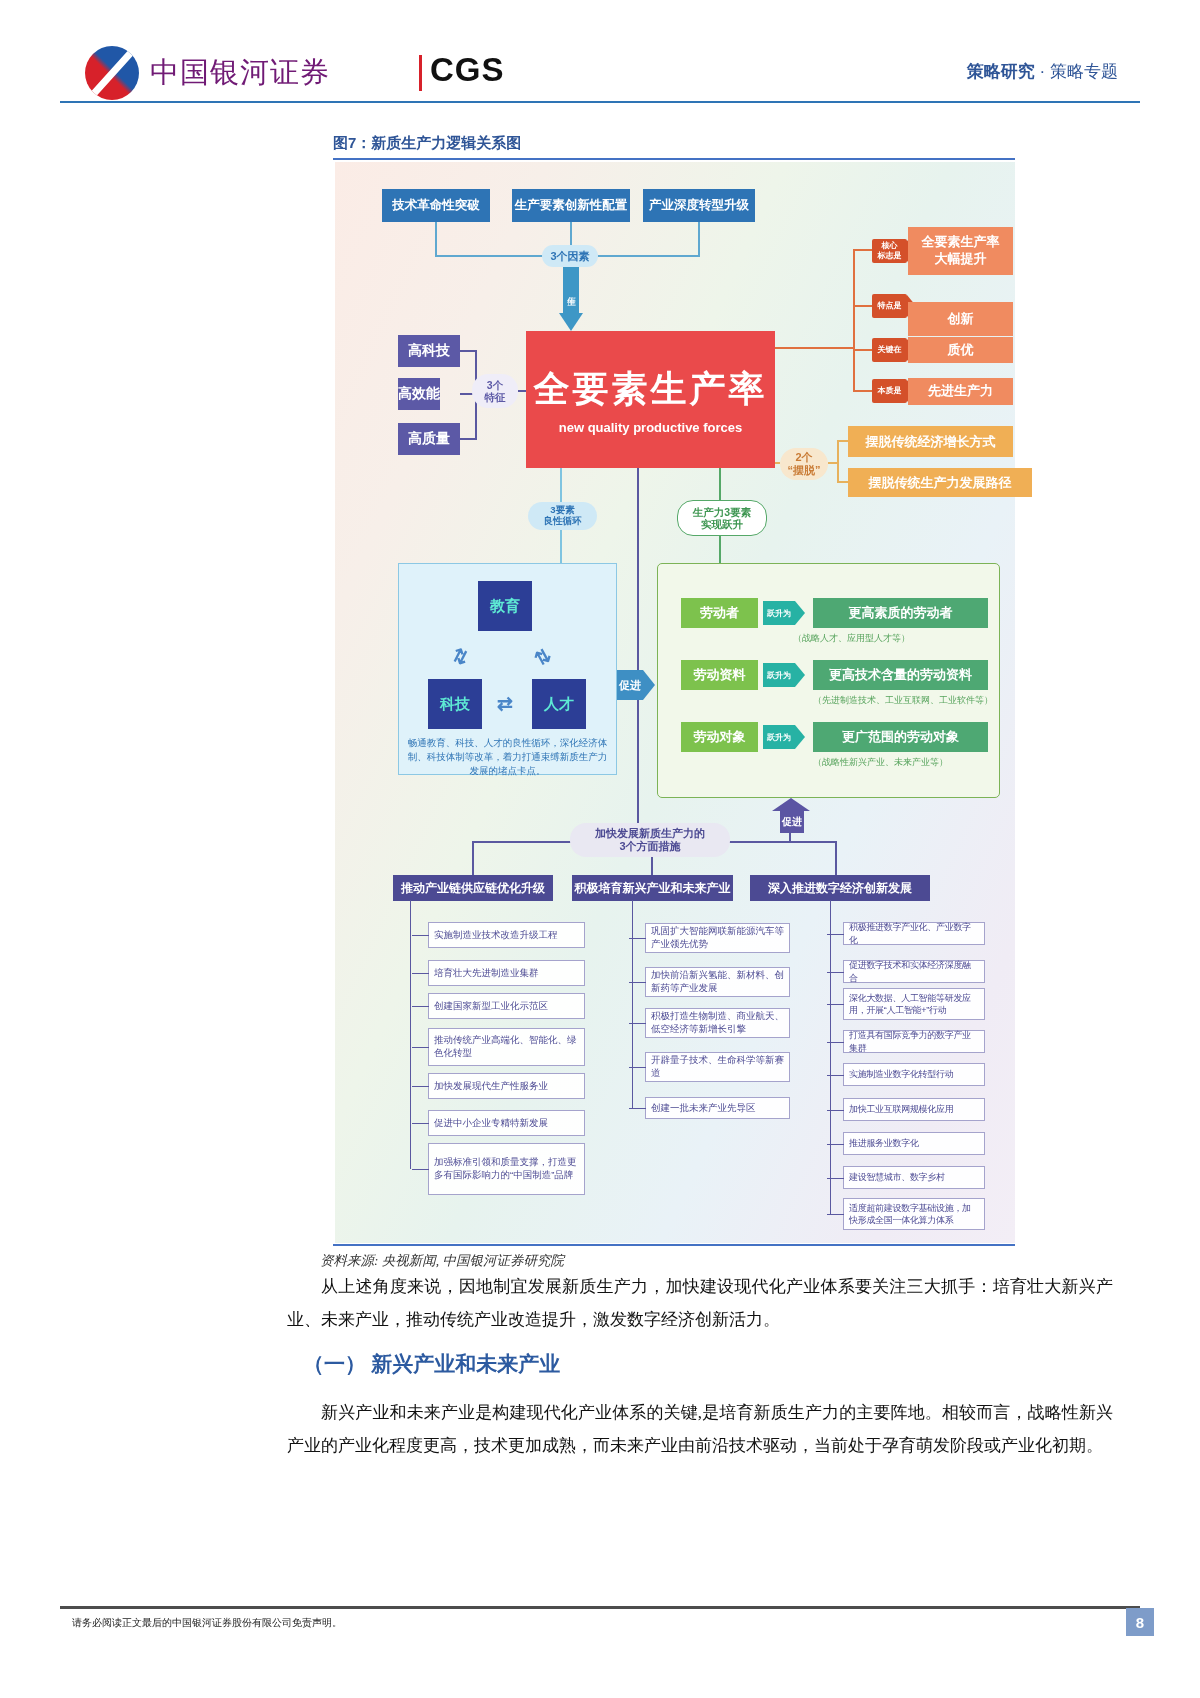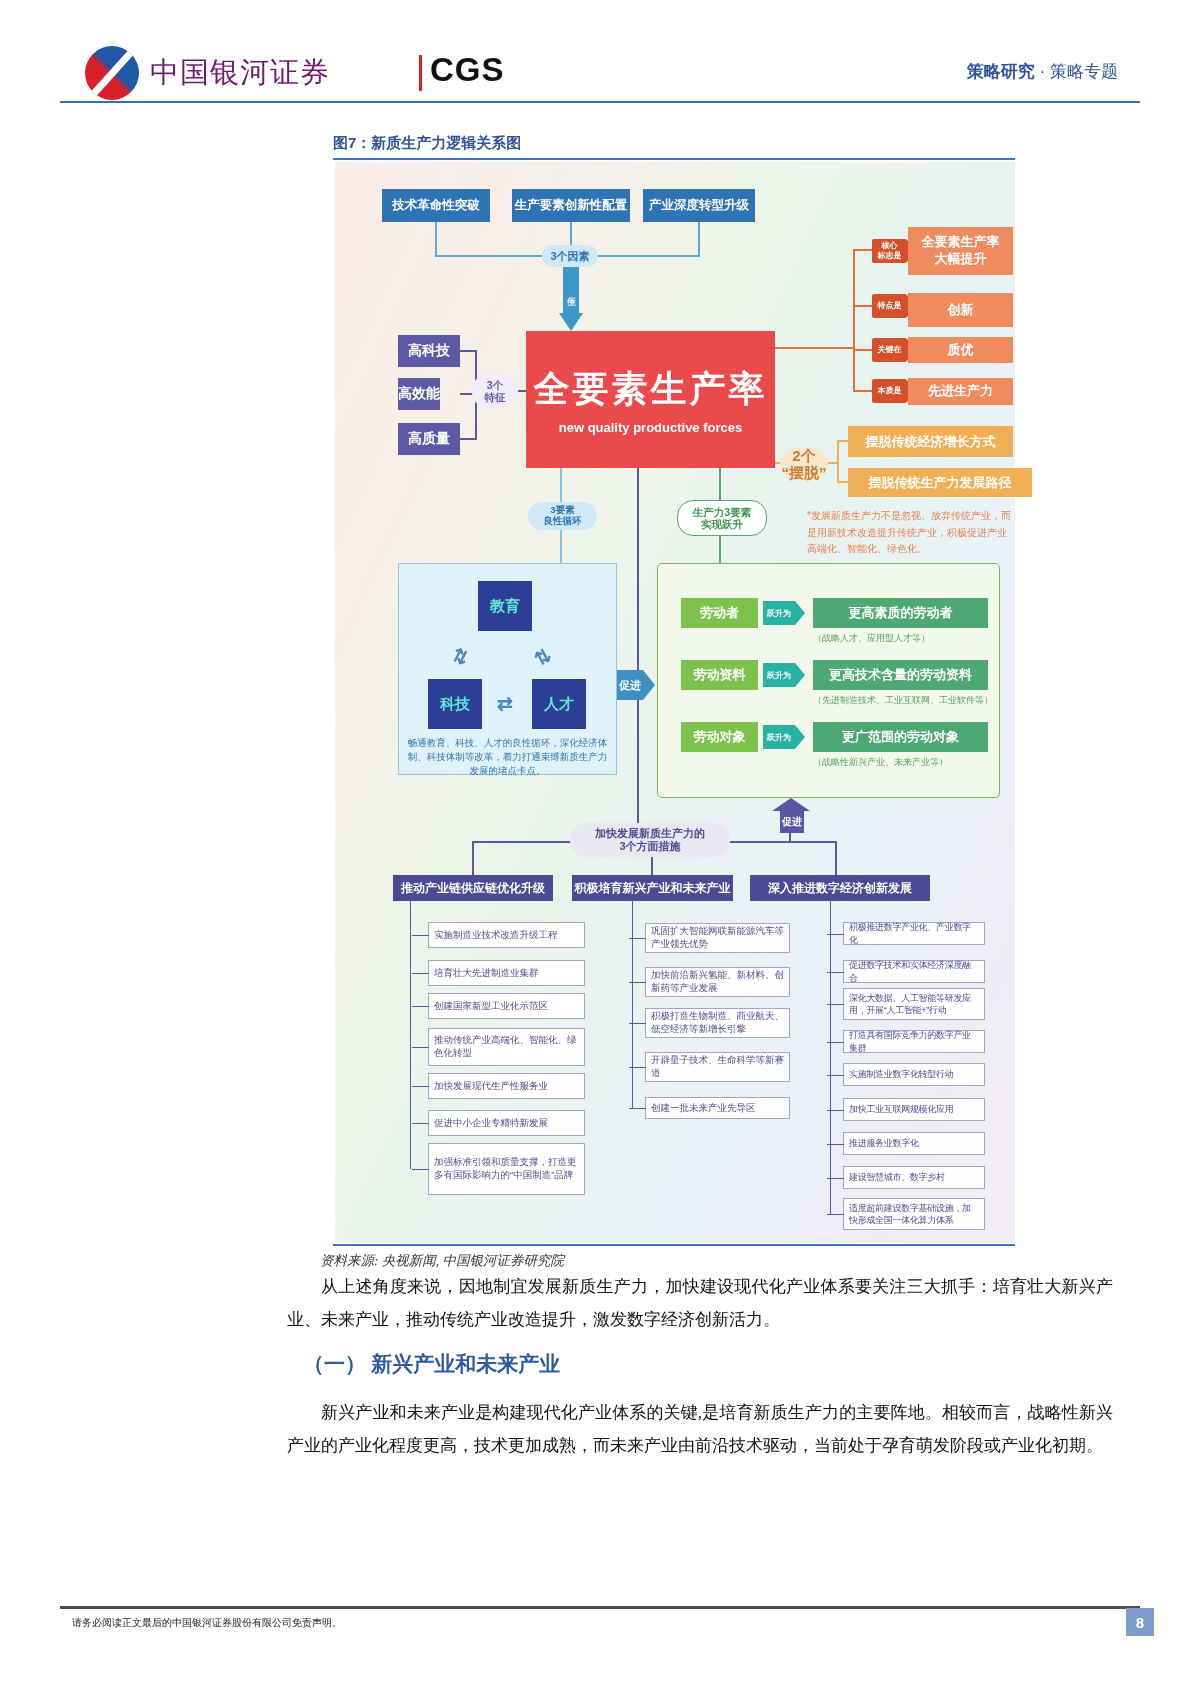--- a/index.html
+++ b/index.html
@@ -32,21 +32,21 @@
   .diagram{left:335px;top:162px;width:680px;height:1081px;
      background:linear-gradient(115deg,#fbece6 0%,#f7efe9 18%,#eef5ea 38%,#e7f3ee 52%,#e9f2f7 70%,#f0ecf5 88%,#f3eef6 100%);}
   .diagram *{box-sizing:border-box;}
 
   .cell{position:absolute;display:flex;align-items:center;justify-content:center;text-align:center;}
   .bluebox{background:#2e74b5;color:#fff;font-size:12.5px;font-weight:bold;}
   .pill{border-radius:16px;font-weight:bold;line-height:1.15;}
   .pill-blue{background:#cfe9f6;color:#2e74b5;font-size:11px;}
   .pill-lav{background:#efedf8;color:#5c59a6;font-size:10.5px;}
   .pill-green{background:#ffffff;border:1.5px solid #55a868;color:#3e9651;font-size:10.5px;}
-  .pill-tan{background:#f8e7cd;color:#c97b35;font-size:15px;}
+  .pill-tan{background:#f8e7cd;color:#c97b35;font-size:11px;}
   .pill-ind{background:#e9e8f2;color:#4c4a93;font-size:11px;}
   .spawn{background:#3e97c6;color:#fff;font-size:9px;writing-mode:vertical-rl;letter-spacing:1px;}
   .redbox{background:#ea4a4b;color:#fff;flex-direction:column;}
   .redbox .t1{font-size:36px;font-weight:bold;letter-spacing:3px;}
   .redbox .t2{font-size:13px;font-weight:bold;margin-top:6px;}
   .purplebox{background:#5c59a6;color:#fff;font-size:14px;font-weight:bold;}
   .tag{background:#d4502a;color:#fff;font-size:8px;font-weight:bold;line-height:1.2;border-radius:2px;}
   .tag::after{content:"";position:absolute;left:100%;top:50%;margin-top:-11px;
       border-top:11px solid transparent;border-bottom:11px solid transparent;border-left:9px solid #d4502a;}
   .orangebox{background:#f08b60;color:#fff;font-size:13px;font-weight:bold;flex-direction:column;line-height:1.3;}
@@ -165,37 +165,36 @@
     </div>
     <div class="cell tag" style="left:537px;top:217px;width:35px;height:24px;flex-direction:column">
       <span>本质是</span>
       <span></span>
     </div>
 
     <div class="cell orangebox" style="left:573px;top:65px;width:105px;height:48px">
       <span>全要素生产率</span>
       <span>大幅提升</span>
     </div>
-    <div class="cell orangebox" style="left:573px;top:131px;width:105px;height:34px">创新</div>
+    <div class="cell orangebox" style="left:573px;top:140px;width:105px;height:34px">创新</div>
     <div class="cell orangebox" style="left:573px;top:175px;width:105px;height:26px">质优</div>
     <div class="cell orangebox" style="left:573px;top:216px;width:105px;height:27px">先进生产力</div>
 
     <i class="ln lny" style="left:440px;top:300px;width:5px;height:2px"></i>
     <i class="ln lny" style="left:493px;top:300px;width:10px;height:2px"></i>
     <i class="ln lny" style="left:502px;top:278px;width:2px;height:43px"></i>
     <i class="ln lny" style="left:502px;top:278px;width:11px;height:2px"></i>
     <i class="ln lny" style="left:502px;top:319px;width:11px;height:2px"></i>
     <div class="cell pill pill-tan" style="left:445px;top:286px;width:48px;height:32px;flex-direction:column">
       <span>2个</span>
       <span>“摆脱”</span>
     </div>
     <div class="cell yellowbox" style="left:513px;top:264px;width:165px;height:31px">摆脱传统经济增长方式</div>
     <div class="cell yellowbox" style="left:513px;top:306px;width:184px;height:29px">摆脱传统生产力发展路径</div>
 
-    <div class="notetxt" style="left:472px;top:346px;width:206px">*发展新质生产力不是忽视、放弃传统产业，而是用新技术改造提升传统产业，积极促进产业高端化、智能化、绿色化。</div>
 
     <i class="ln lnlb" style="left:225px;top:306px;width:2px;height:34px"></i>
     <i class="ln lnlb" style="left:225px;top:368px;width:2px;height:33px"></i>
     <i class="ln lnp" style="left:302px;top:306px;width:2px;height:355px"></i>
     <i class="ln lng" style="left:384px;top:306px;width:2px;height:32px"></i>
     <i class="ln lng" style="left:384px;top:374px;width:2px;height:27px"></i>
 
     <div class="cell pill pill-blue" style="left:193px;top:340px;width:69px;height:28px;flex-direction:column;font-size:9.5px">
       <span>3要素</span>
       <span>良性循环</span>
@@ -214,21 +213,21 @@
     <span class="tri-arrow" style="left:162px;top:530px">⇄</span>
     <div class="lbcap" style="left:71px;top:574px;width:203px">畅通教育、科技、人才的良性循环，深化经济体制、科技体制等改革，着力打通束缚新质生产力发展的堵点卡点。</div>
 
     <div class="cell promote-r" style="left:282px;top:508px;width:26px;height:30px">促进</div>
 
     <div class="cell greenbox-wrap" style="left:322px;top:401px;width:343px;height:235px"></div>
 
     <div class="cell gfrom" style="left:346px;top:436px;width:77px;height:30px">劳动者</div>
     <div class="cell leap" style="left:428px;top:439px;width:32px;height:24px">跃升为</div>
     <div class="cell gto" style="left:478px;top:436px;width:175px;height:30px">更高素质的劳动者</div>
-    <div class="gcap" style="left:478px;top:470px;width:188px">（战略人才、应用型人才等）</div>
+    <div class="gcap" style="left:458px;top:470px;width:188px">（战略人才、应用型人才等）</div>
 
     <div class="cell gfrom" style="left:346px;top:498px;width:77px;height:30px">劳动资料</div>
     <div class="cell leap" style="left:428px;top:501px;width:32px;height:24px">跃升为</div>
     <div class="cell gto" style="left:478px;top:498px;width:175px;height:30px">更高技术含量的劳动资料</div>
     <div class="gcap" style="left:478px;top:532px;width:188px">（先进制造技术、工业互联网、工业软件等）</div>
 
     <div class="cell gfrom" style="left:346px;top:560px;width:77px;height:30px">劳动对象</div>
     <div class="cell leap" style="left:428px;top:563px;width:32px;height:24px">跃升为</div>
     <div class="cell gto" style="left:478px;top:560px;width:175px;height:30px">更广范围的劳动对象</div>
     <div class="gcap" style="left:478px;top:594px;width:188px">（战略性新兴产业、未来产业等）</div>

